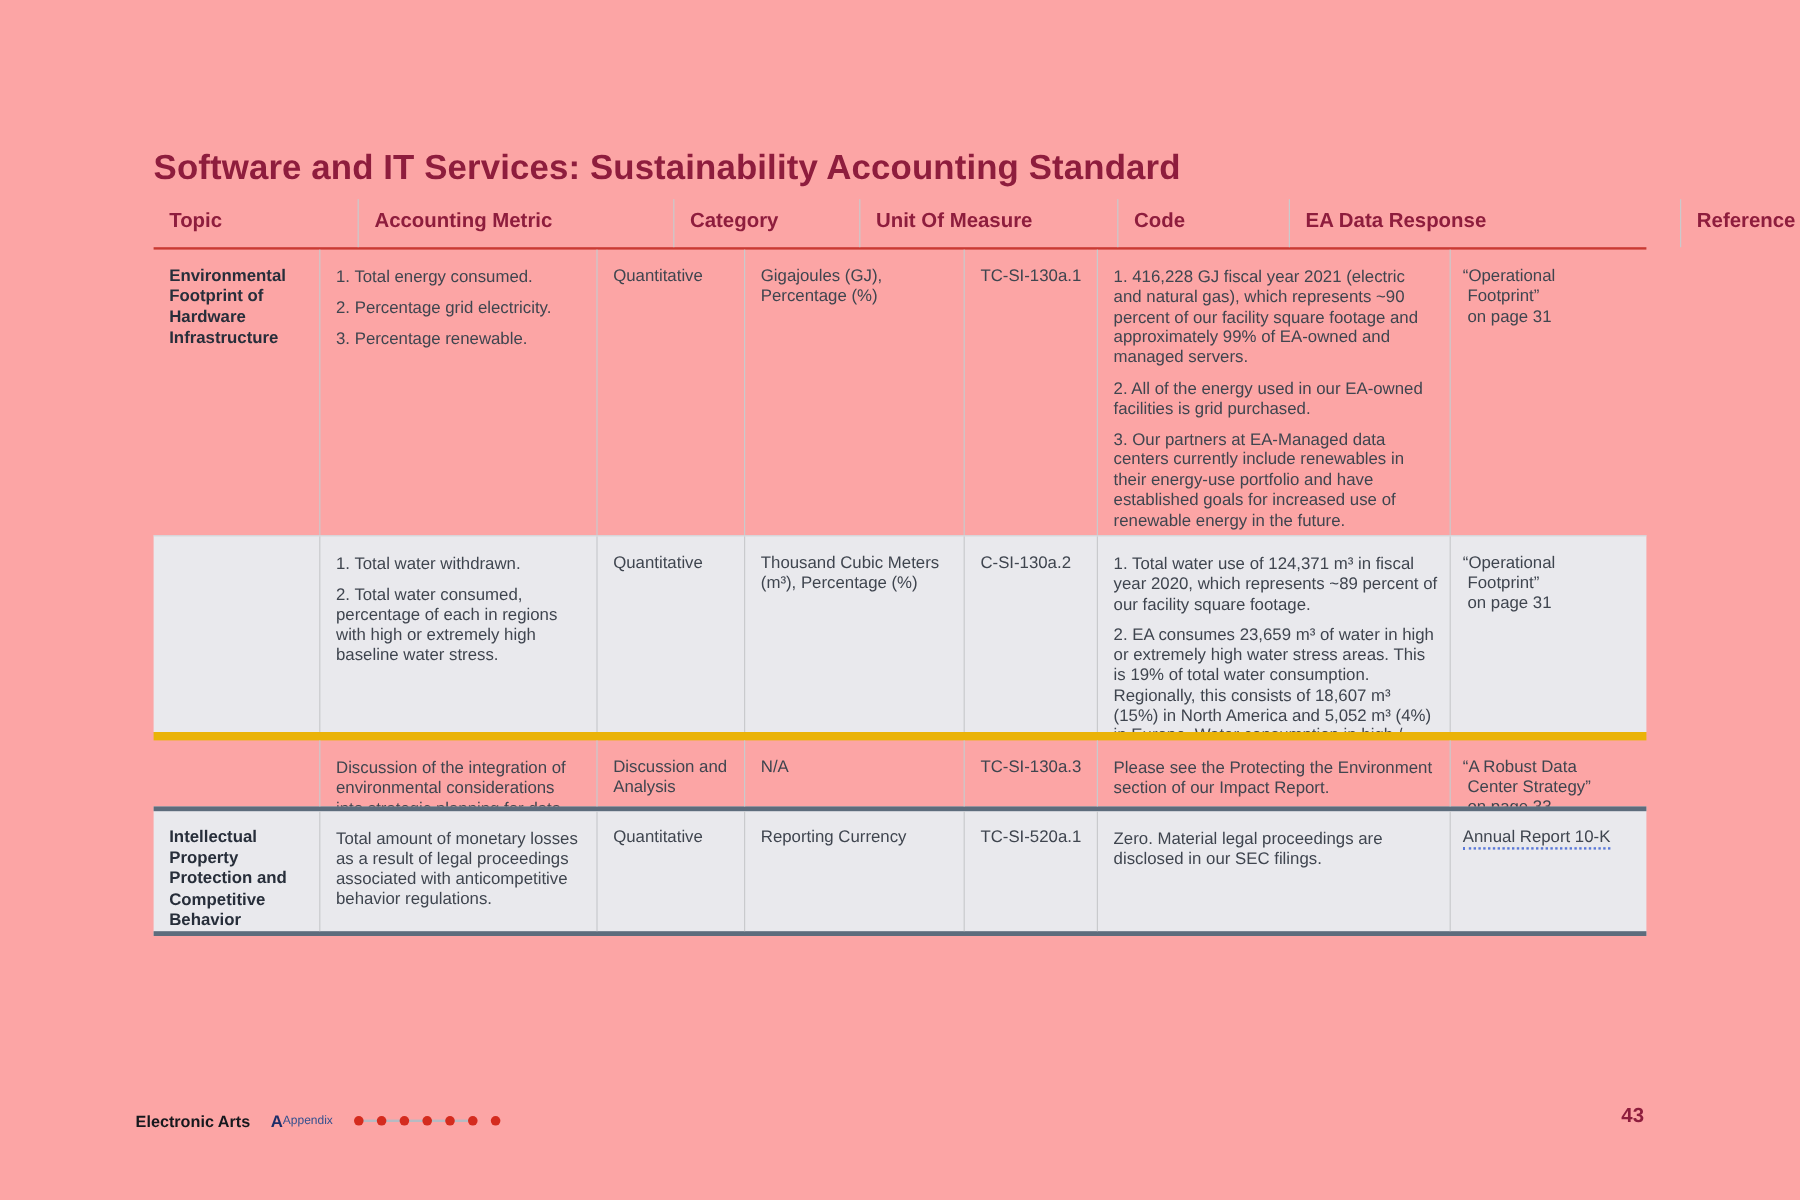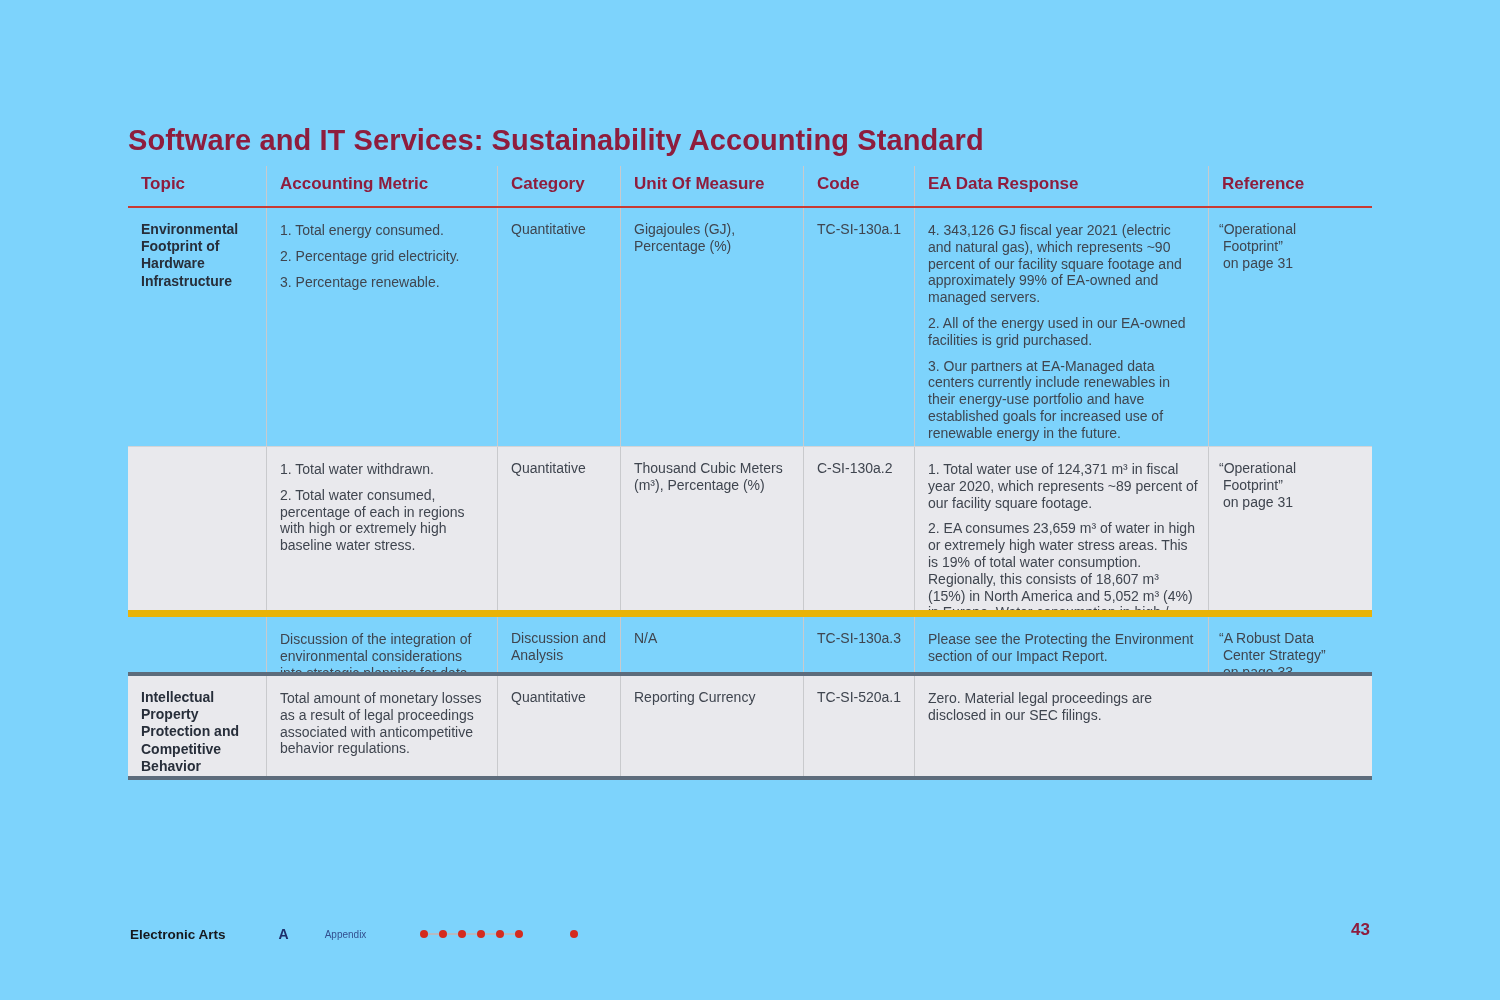--- a/index.html
+++ b/index.html
@@ -1,45 +1,45 @@
 <!DOCTYPE html>
 <html><head>
 <meta charset="utf-8">
 <style>
   * { box-sizing: border-box; margin: 0; padding: 0; }
   html,body { width:1500px; height:1000px; background:#ffffff; overflow:hidden;
               font-family:"Liberation Sans", sans-serif; }
-  .page { position:relative; width:1500px; height:1000px; background:#7dd3fc; }
+  .page { position:relative; width:1500px; height:1000px; background:#fca5a5; }
 
   .title { position:absolute; left:128px; top:124px; font-size:29px; font-weight:600;
            color:#8e1d3d; letter-spacing:0.1px; }
 
   .sasb-table { position:absolute; left:128px; top:166px; width:1244px; }
 
   .trow { display:grid; grid-template-columns:138px 231px 123px 183px 111px 294px 164px; }
-  .thead { height:42px; border-bottom:2px solid #c93a33; }
+  .thead { height:42px; border-bottom:2px solid #c93a33;gap:32px; }
   .thead .cell { padding:10px 10px 0 13px; font-size:17px; font-weight:700; color:#8e1d3d; }
 
   .cell { padding:13px 10px 0 13px; font-size:14px; line-height:16.8px; color:#3f454f;
           border-left:1px solid #c9cacd; overflow:hidden; }
   .cell:first-child { border-left:none; }
   .cell p { margin:1px 0 9px 0; }
 
   .row-1 { height:238px; }
   .row-2 { height:164px; background:#e9e9ed; border-top:1px solid #d3d4d7; }
   .row-3 { height:62px;  border-top:7px solid #eab308; }
   .row-4 { height:108px; background:#e9e9ed;
            border-top:4px solid #5d6c7c; border-bottom:4px solid #5d6c7c; }
 
   .topic-cell { font-weight:700; color:#272e3a; line-height:17.2px; }
   .ref-cell { white-space:pre-line; padding-left:10px; }
   .ref-link { border-bottom:2px dotted #5b79d8; padding-bottom:1px; cursor:pointer; }
 
-  .footer { position:absolute; left:130px; top:925px; height:18px;
-            display:flex; align-items:center;gap:36px; }
+  .footer { position:absolute; left:113px; top:925px; height:18px;
+            display:flex; align-items:center; }
   .footer-brand { font-size:13.5px; font-weight:700; color:#16181d; }
   .footer-letter { font-size:14px; font-weight:700; color:#1d2d69; margin-left:17px; }
   .footer-section { font-size:10px; color:#33508f; }
   .dots-connected { position:relative; display:flex; align-items:center; gap:11px; margin-left:18px; }
   .dots-connected::before { content:""; position:absolute; left:4px; right:4px; top:50%;
             height:1.5px; margin-top:-1px; background:#b6bac2; }
   .dot { position:relative; width:8px; height:8px; border-radius:50%; background:#d42b1e; }
   .dots-separate { display:flex; align-items:center; margin-left:11px; }
 
   .page-number { position:absolute; right:130px; top:920px; font-size:17px; font-weight:700;
@@ -68,21 +68,21 @@
       <div class="cell topic-cell">Environmental Footprint of Hardware Infrastructure</div>
       <div class="cell">
           <p>1. Total energy consumed.</p>
           <p>2. Percentage grid electricity.</p>
           <p>3. Percentage renewable.</p>
         </div>
       <div class="cell">Quantitative</div>
       <div class="cell">Gigajoules (GJ), Percentage (%)</div>
       <div class="cell">TC-SI-130a.1</div>
       <div class="cell">
-          <p>4. 343,126 GJ fiscal year 2021 (electric and natural gas), which represents ~90 percent of our facility square footage and approximately 99% of EA-owned and managed servers.</p>
+          <p>1. 416,228 GJ fiscal year 2021 (electric and natural gas), which represents ~90 percent of our facility square footage and approximately 99% of EA-owned and managed servers.</p>
           <p>2. All of the energy used in our EA-owned facilities is grid purchased.</p>
           <p>3. Our partners at EA-Managed data centers currently include renewables in their energy-use portfolio and have established goals for increased use of renewable energy in the future.</p>
         </div>
       <div class="cell ref-cell">“Operational
 &nbsp;Footprint”
 &nbsp;on page 31</div>
     </div>
 
     <div class="trow row-2">
       <div class="cell topic-cell"></div>
@@ -122,20 +122,21 @@
       <div class="cell topic-cell">Intellectual Property Protection and Competitive Behavior</div>
       <div class="cell">
           <p>Total amount of monetary losses as a result of legal proceedings associated with anticompetitive behavior regulations.</p>
         </div>
       <div class="cell">Quantitative</div>
       <div class="cell">Reporting Currency</div>
       <div class="cell">TC-SI-520a.1</div>
       <div class="cell">
           <p>Zero. Material legal proceedings are disclosed in our SEC filings.</p>
         </div>
+      <div class="cell ref-cell"><span class="ref-link">Annual Report 10-K</span></div>
     </div>
 
   </div>
 
   <div class="footer">
     <span class="footer-brand">Electronic Arts</span>
     <span class="footer-letter">A</span>
     <span class="footer-section">Appendix</span>
     <span class="dots-connected">
         <span class="dot"></span>

